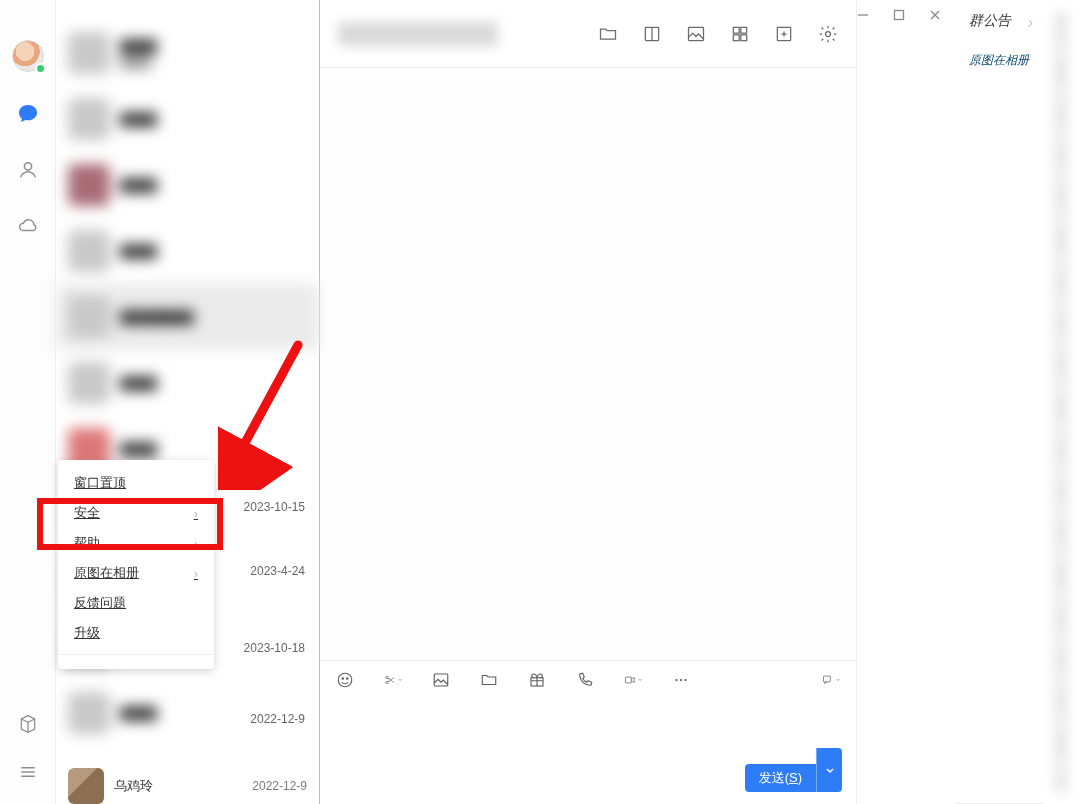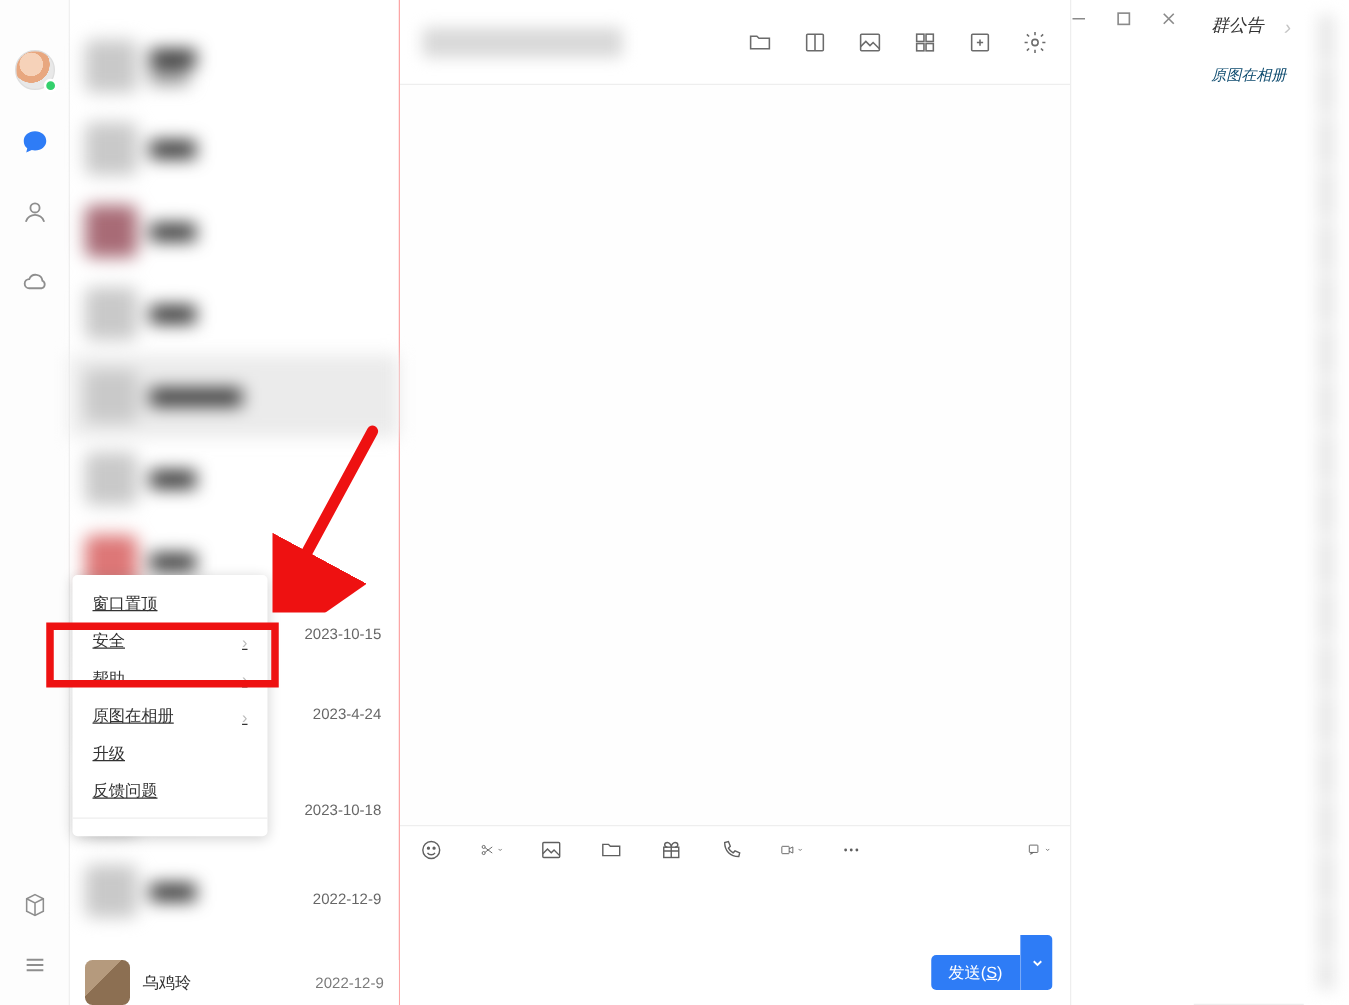--- a/index.html
+++ b/index.html
@@ -369,24 +369,24 @@
     </div>
   <div class="ctx-item">
       <span>帮助</span>
       <span class="ctx-chevron">›</span>
     </div>
   <div class="ctx-item">
       <span>原图在相册</span>
       <span class="ctx-chevron">›</span>
     </div>
   <div class="ctx-item">
+      <span>反馈问题</span>
+    </div>
+  <div class="ctx-item">
       <span>升级</span>
-    </div>
-  <div class="ctx-item">
-      <span>反馈问题</span>
     </div>
   <div class="ctx-sep"></div>
 </div>
 
 <div class="red-box"></div>
 
 <svg class="arrow" width="90" height="150" viewBox="0 0 90 150">
   <defs>
     <marker id="ah" markerWidth="12" markerHeight="12" refX="3" refY="6" orient="auto">
       <path d="M0 0 L12 6 L0 12 z" fill="#e11"></path>

